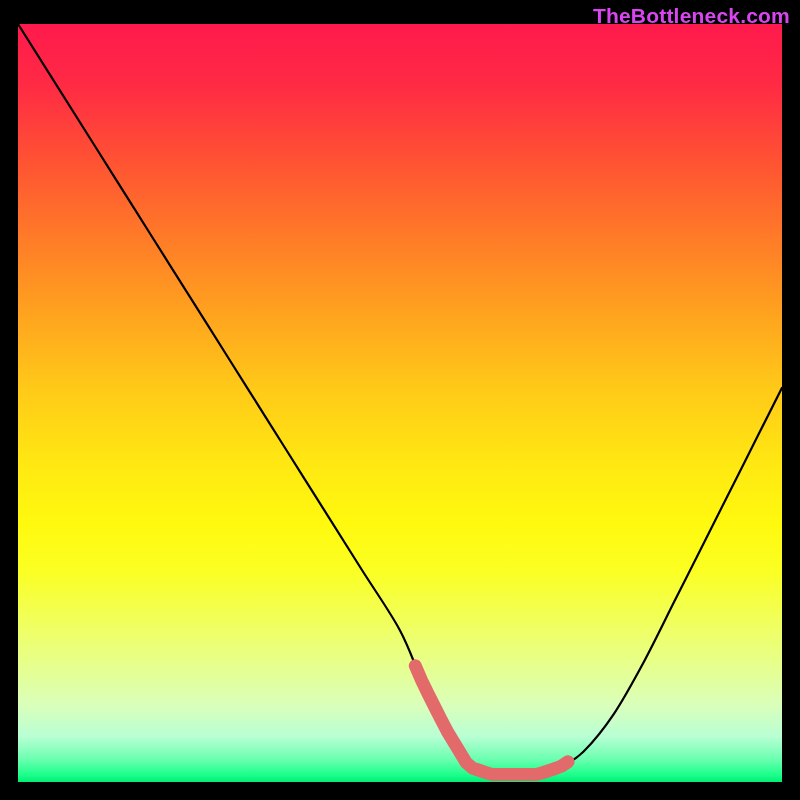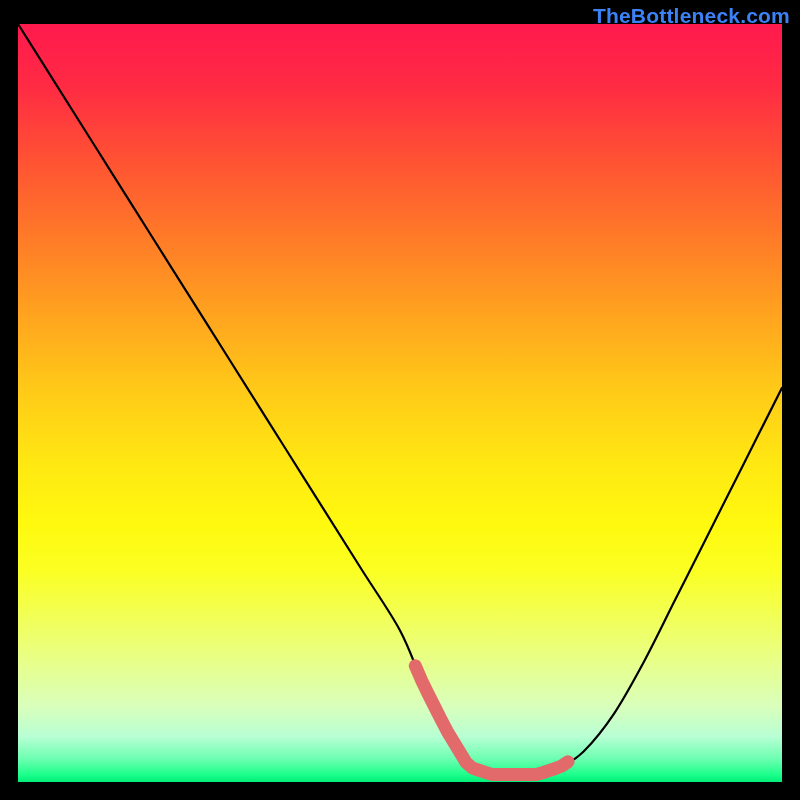--- a/index.html
+++ b/index.html
@@ -48,21 +48,21 @@
       #00ee77 100%
     );
   }
   .watermark {
     position: absolute;
     top: 4px;
     right: 10px;
     font-family: Arial, Helvetica, sans-serif;
     font-size: 21px;
     font-weight: 600;
-    color: #3b82f6;
+    color: #d946ef;
     letter-spacing: 0.2px;
   }
   svg.curves {
     position: absolute;
     left: 0;
     top: 0;
     width: 100%;
     height: 100%;
   }
 </style>

